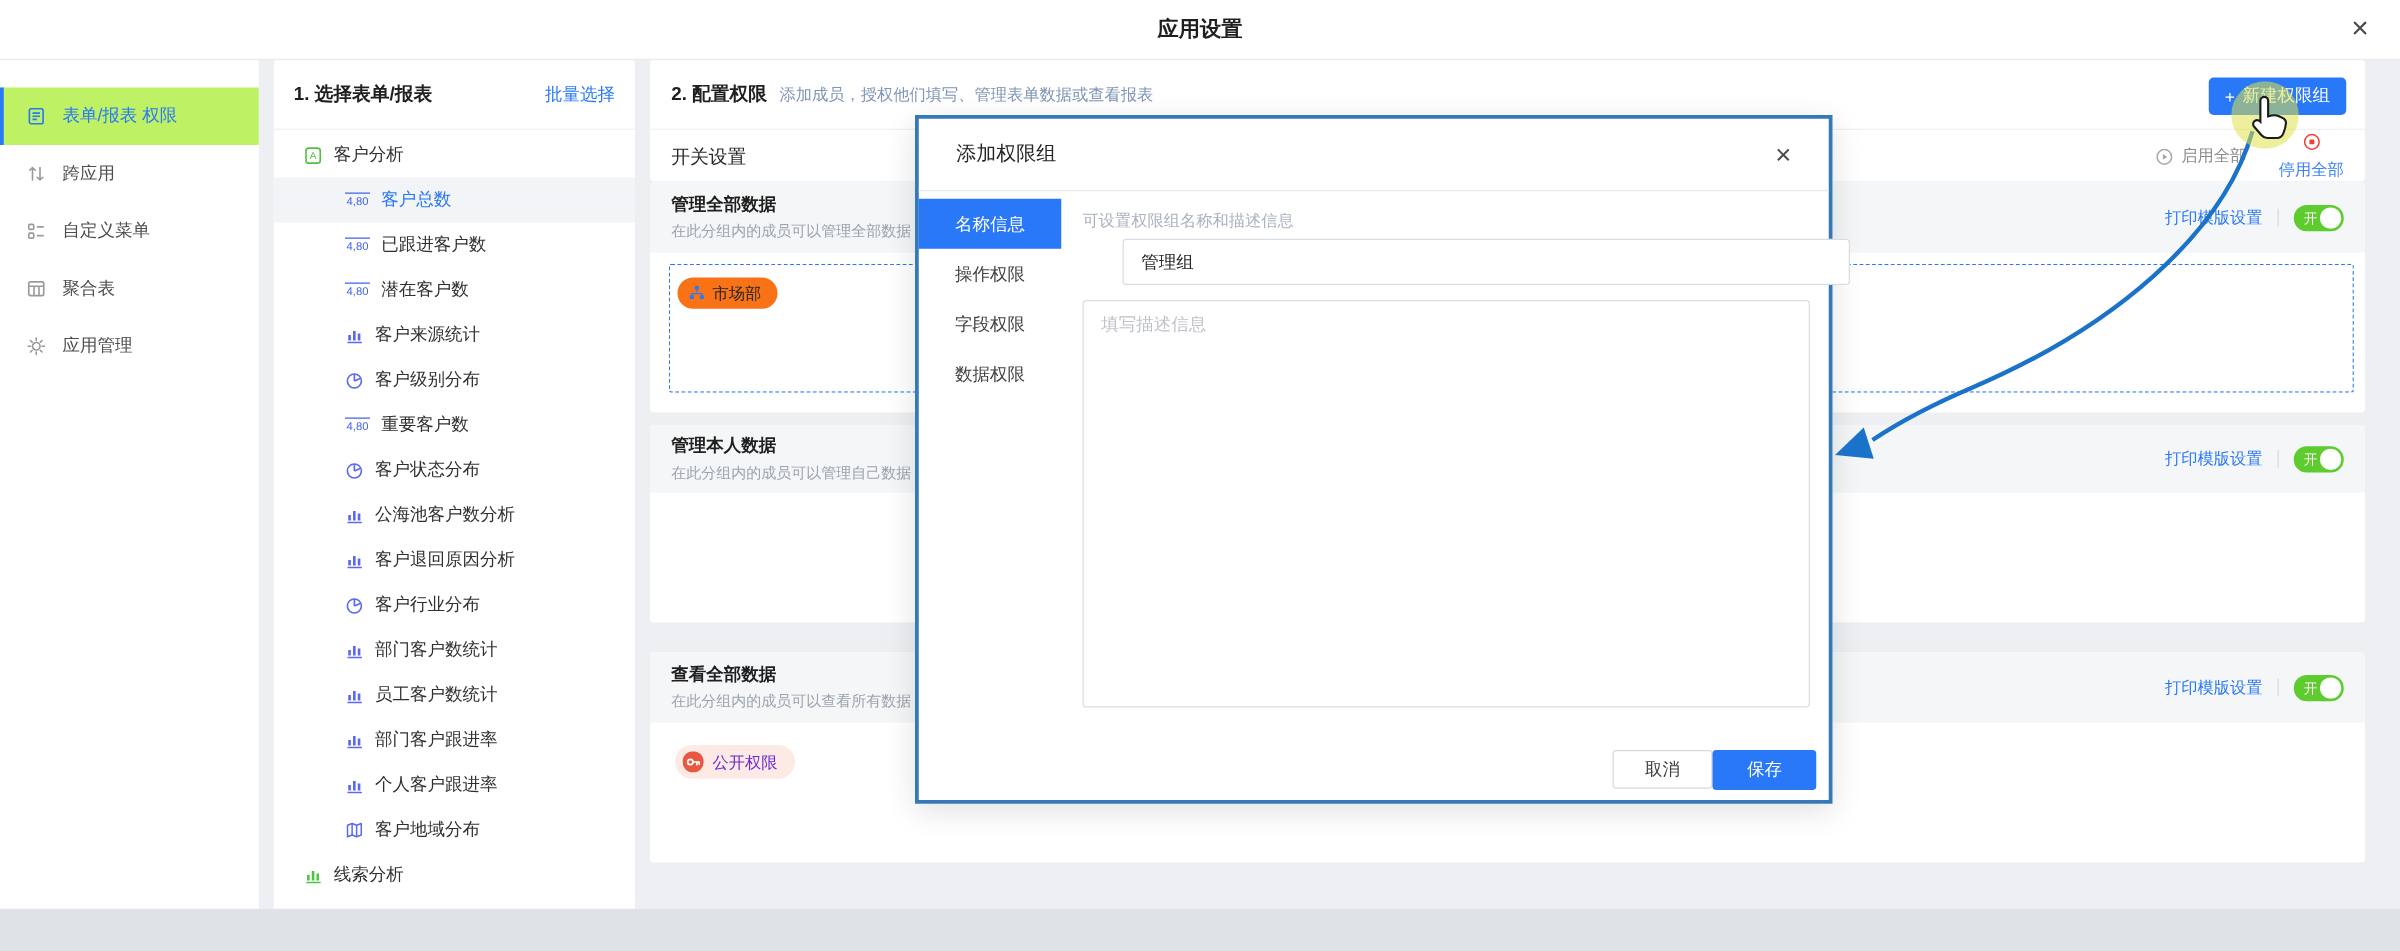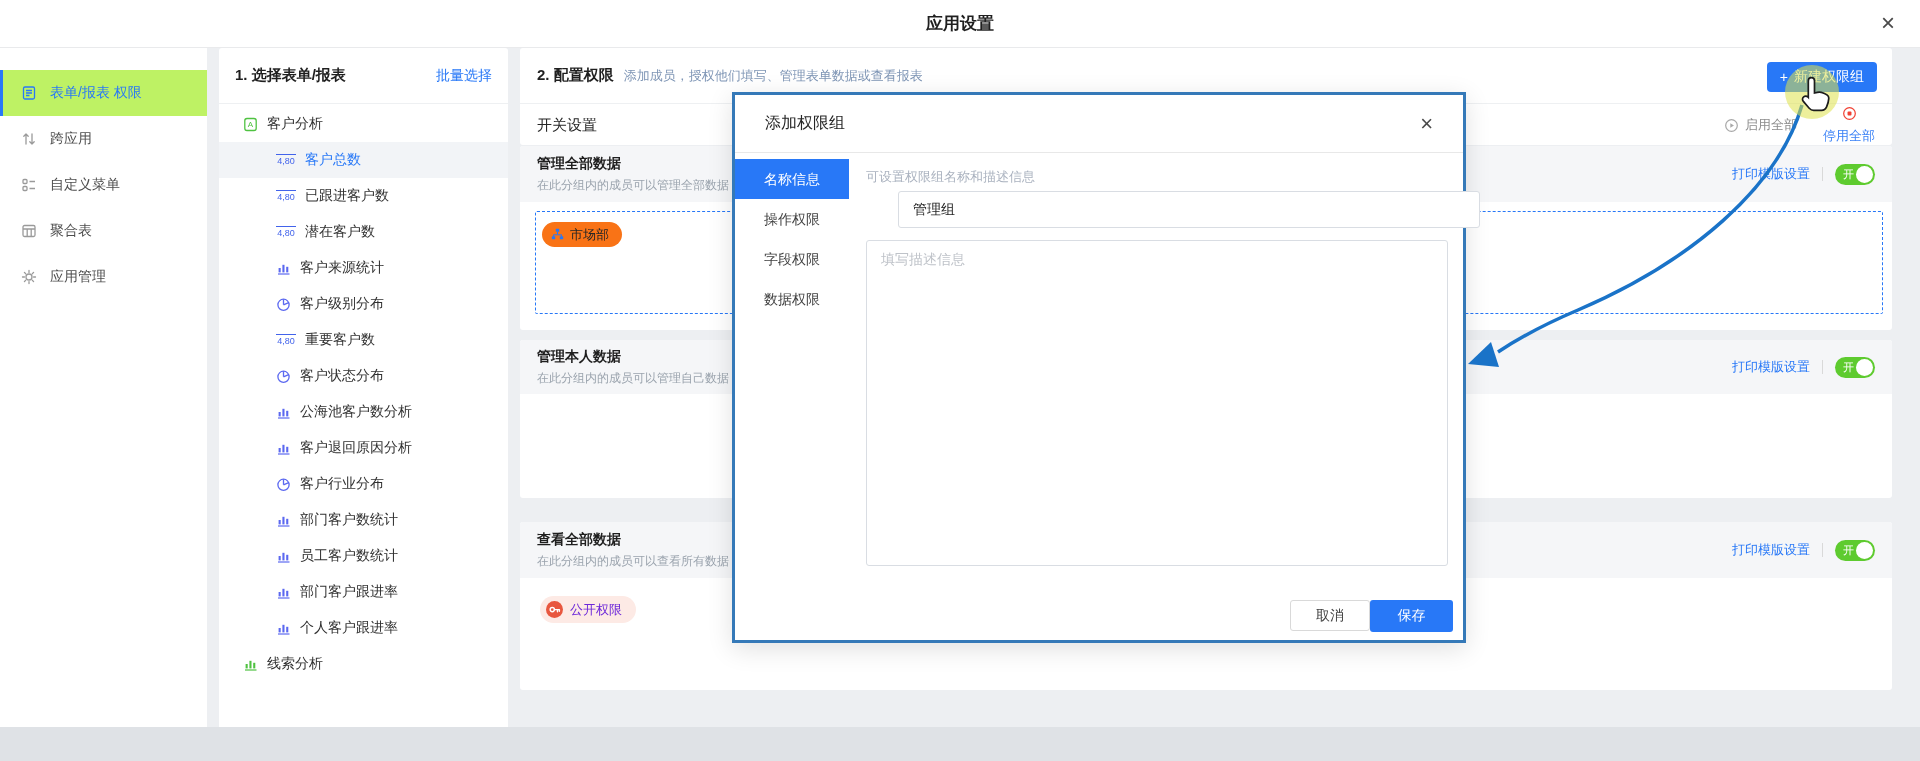--- a/index.html
+++ b/index.html
@@ -283,20 +283,29 @@
         <svg width="15" height="15" viewBox="0 0 15 15">
             <g fill="#5b68f0">
               <rect x="2.6" y="7" width="2.1" height="4.4"></rect>
               <rect x="6.4" y="3.8" width="2.1" height="7.6"></rect>
               <rect x="10.2" y="5.8" width="2.1" height="5.6"></rect>
             </g>
             <path d="M2 13 H13.5" stroke="#5b68f0" stroke-width="1.2"></path>
           </svg>
         <span>个人客户跟进率</span>
       </div>
+      <div class="trow item">
+        <svg width="15" height="15" viewBox="0 0 15 15">
+            <g fill="none" stroke="#5b68f0" stroke-width="1.2" stroke-linejoin="round">
+              <path d="M2 3.2 L5.7 1.8 L9.3 3.2 L13 1.8 V11 L9.3 12.4 L5.7 11 L2 12.4 Z"></path>
+              <path d="M5.7 1.8 V11 M9.3 3.2 V12.4"></path>
+            </g>
+          </svg>
+        <span>客户地域分布</span>
+      </div>
       <div class="trow group">
         <svg width="15" height="15" viewBox="0 0 15 15">
             <g fill="#4fc241">
               <rect x="2.6" y="7" width="2.1" height="4.4"></rect>
               <rect x="6.4" y="3.8" width="2.1" height="7.6"></rect>
               <rect x="10.2" y="5.8" width="2.1" height="5.6"></rect>
             </g>
             <path d="M2 13 H13.5" stroke="#4fc241" stroke-width="1.2"></path>
           </svg>
         <span>线索分析</span>

